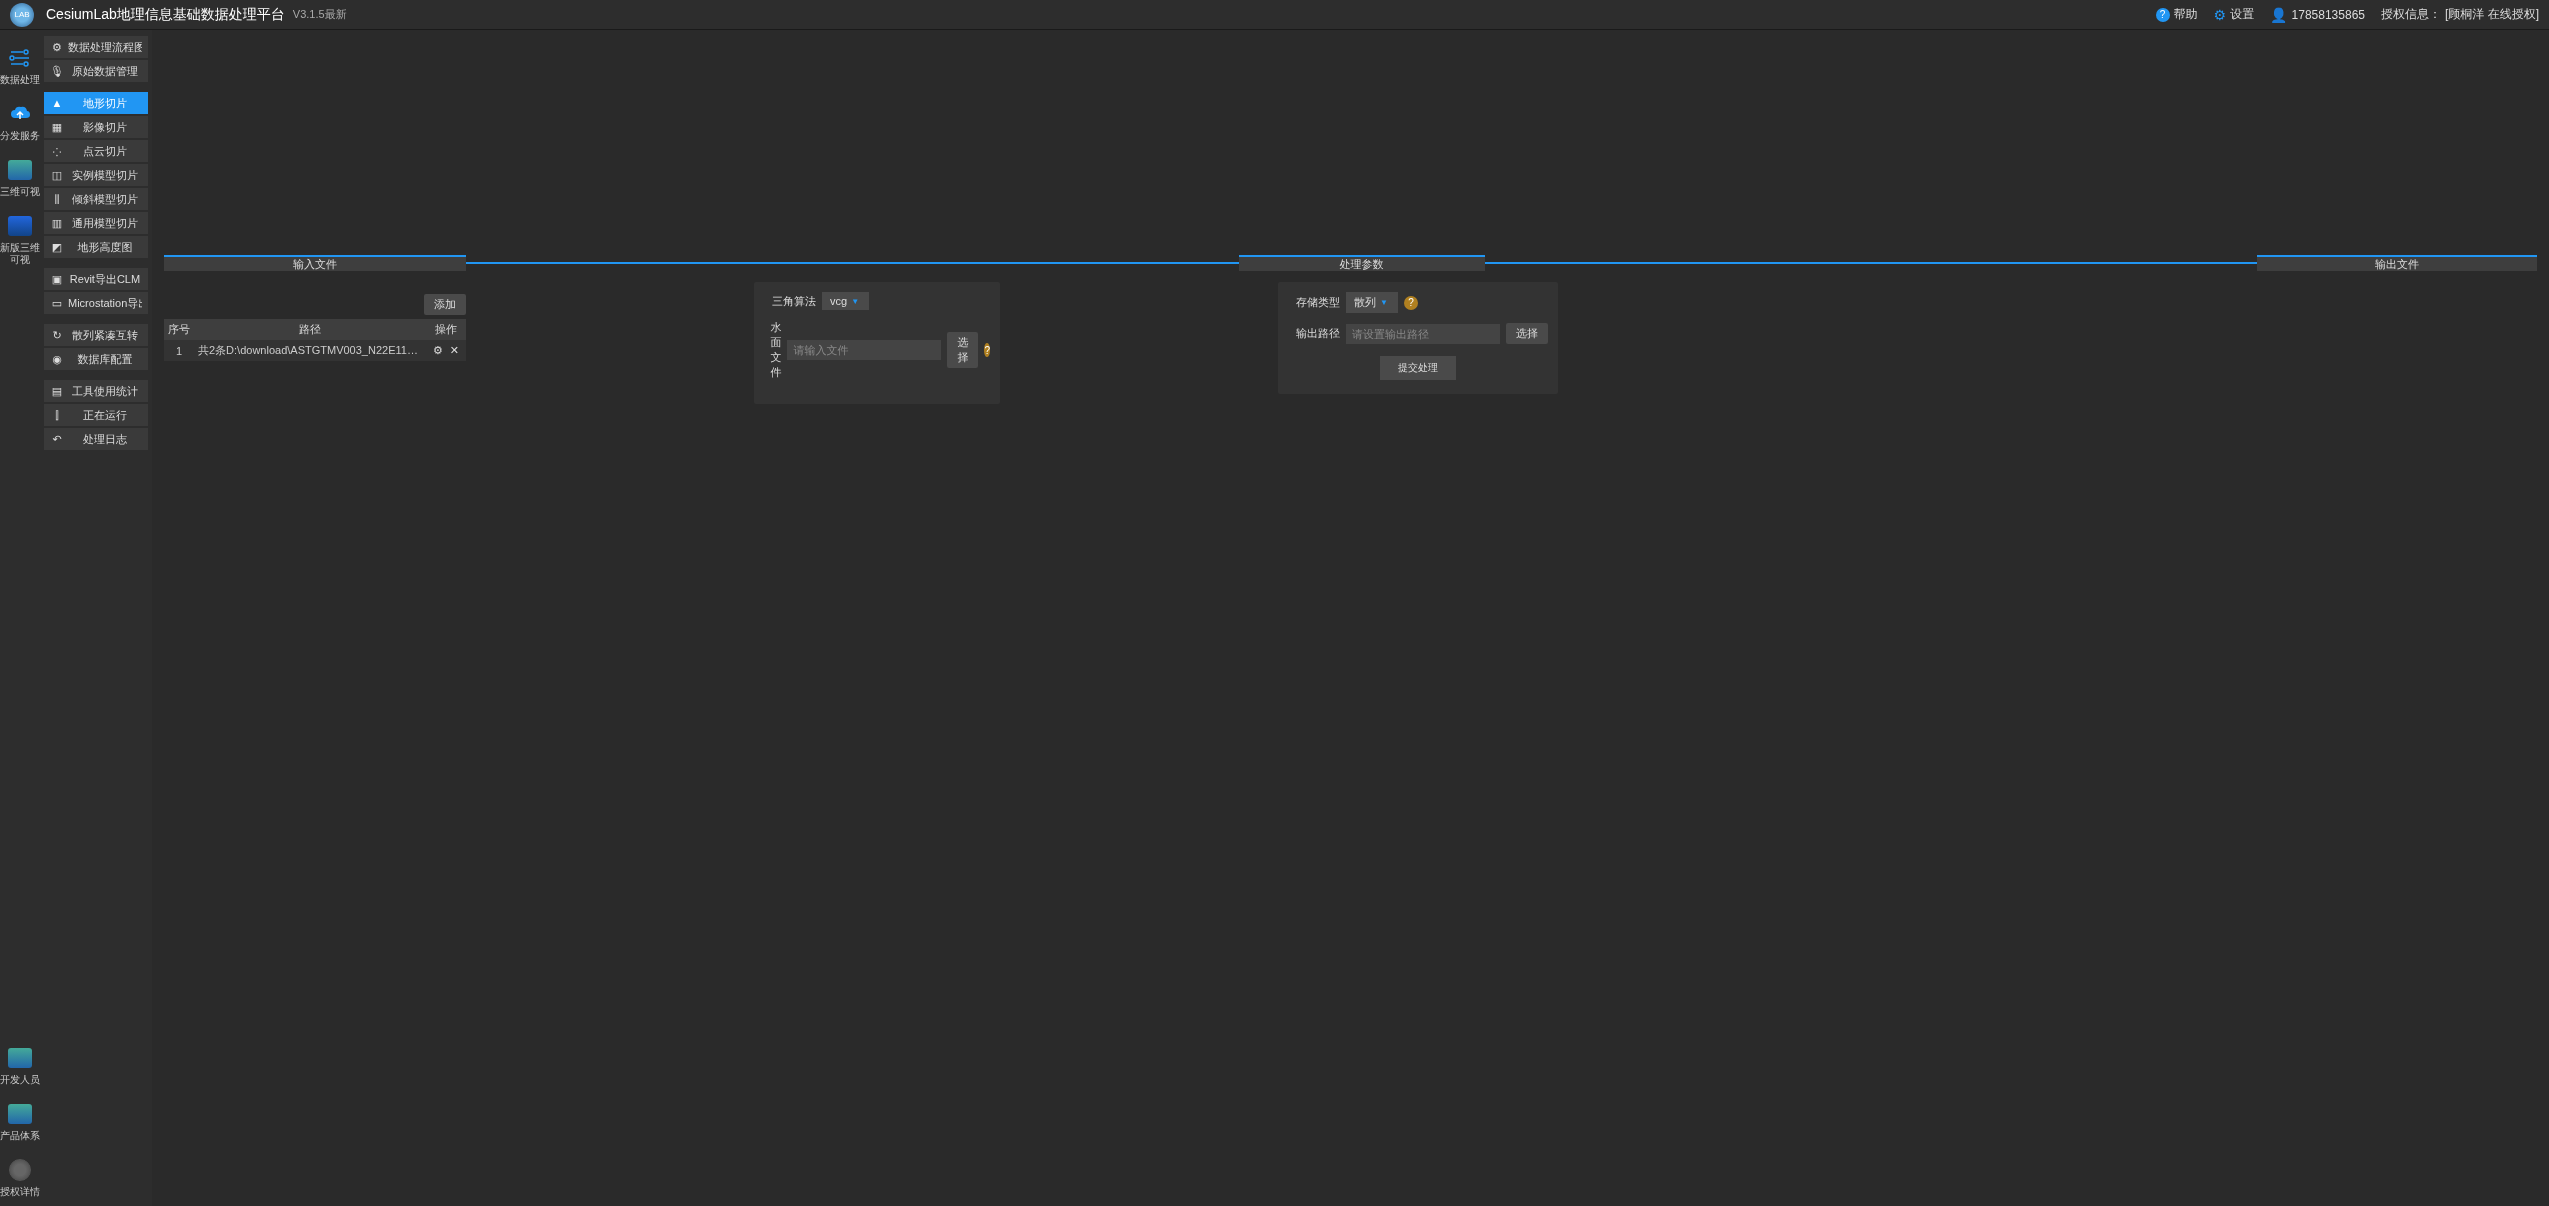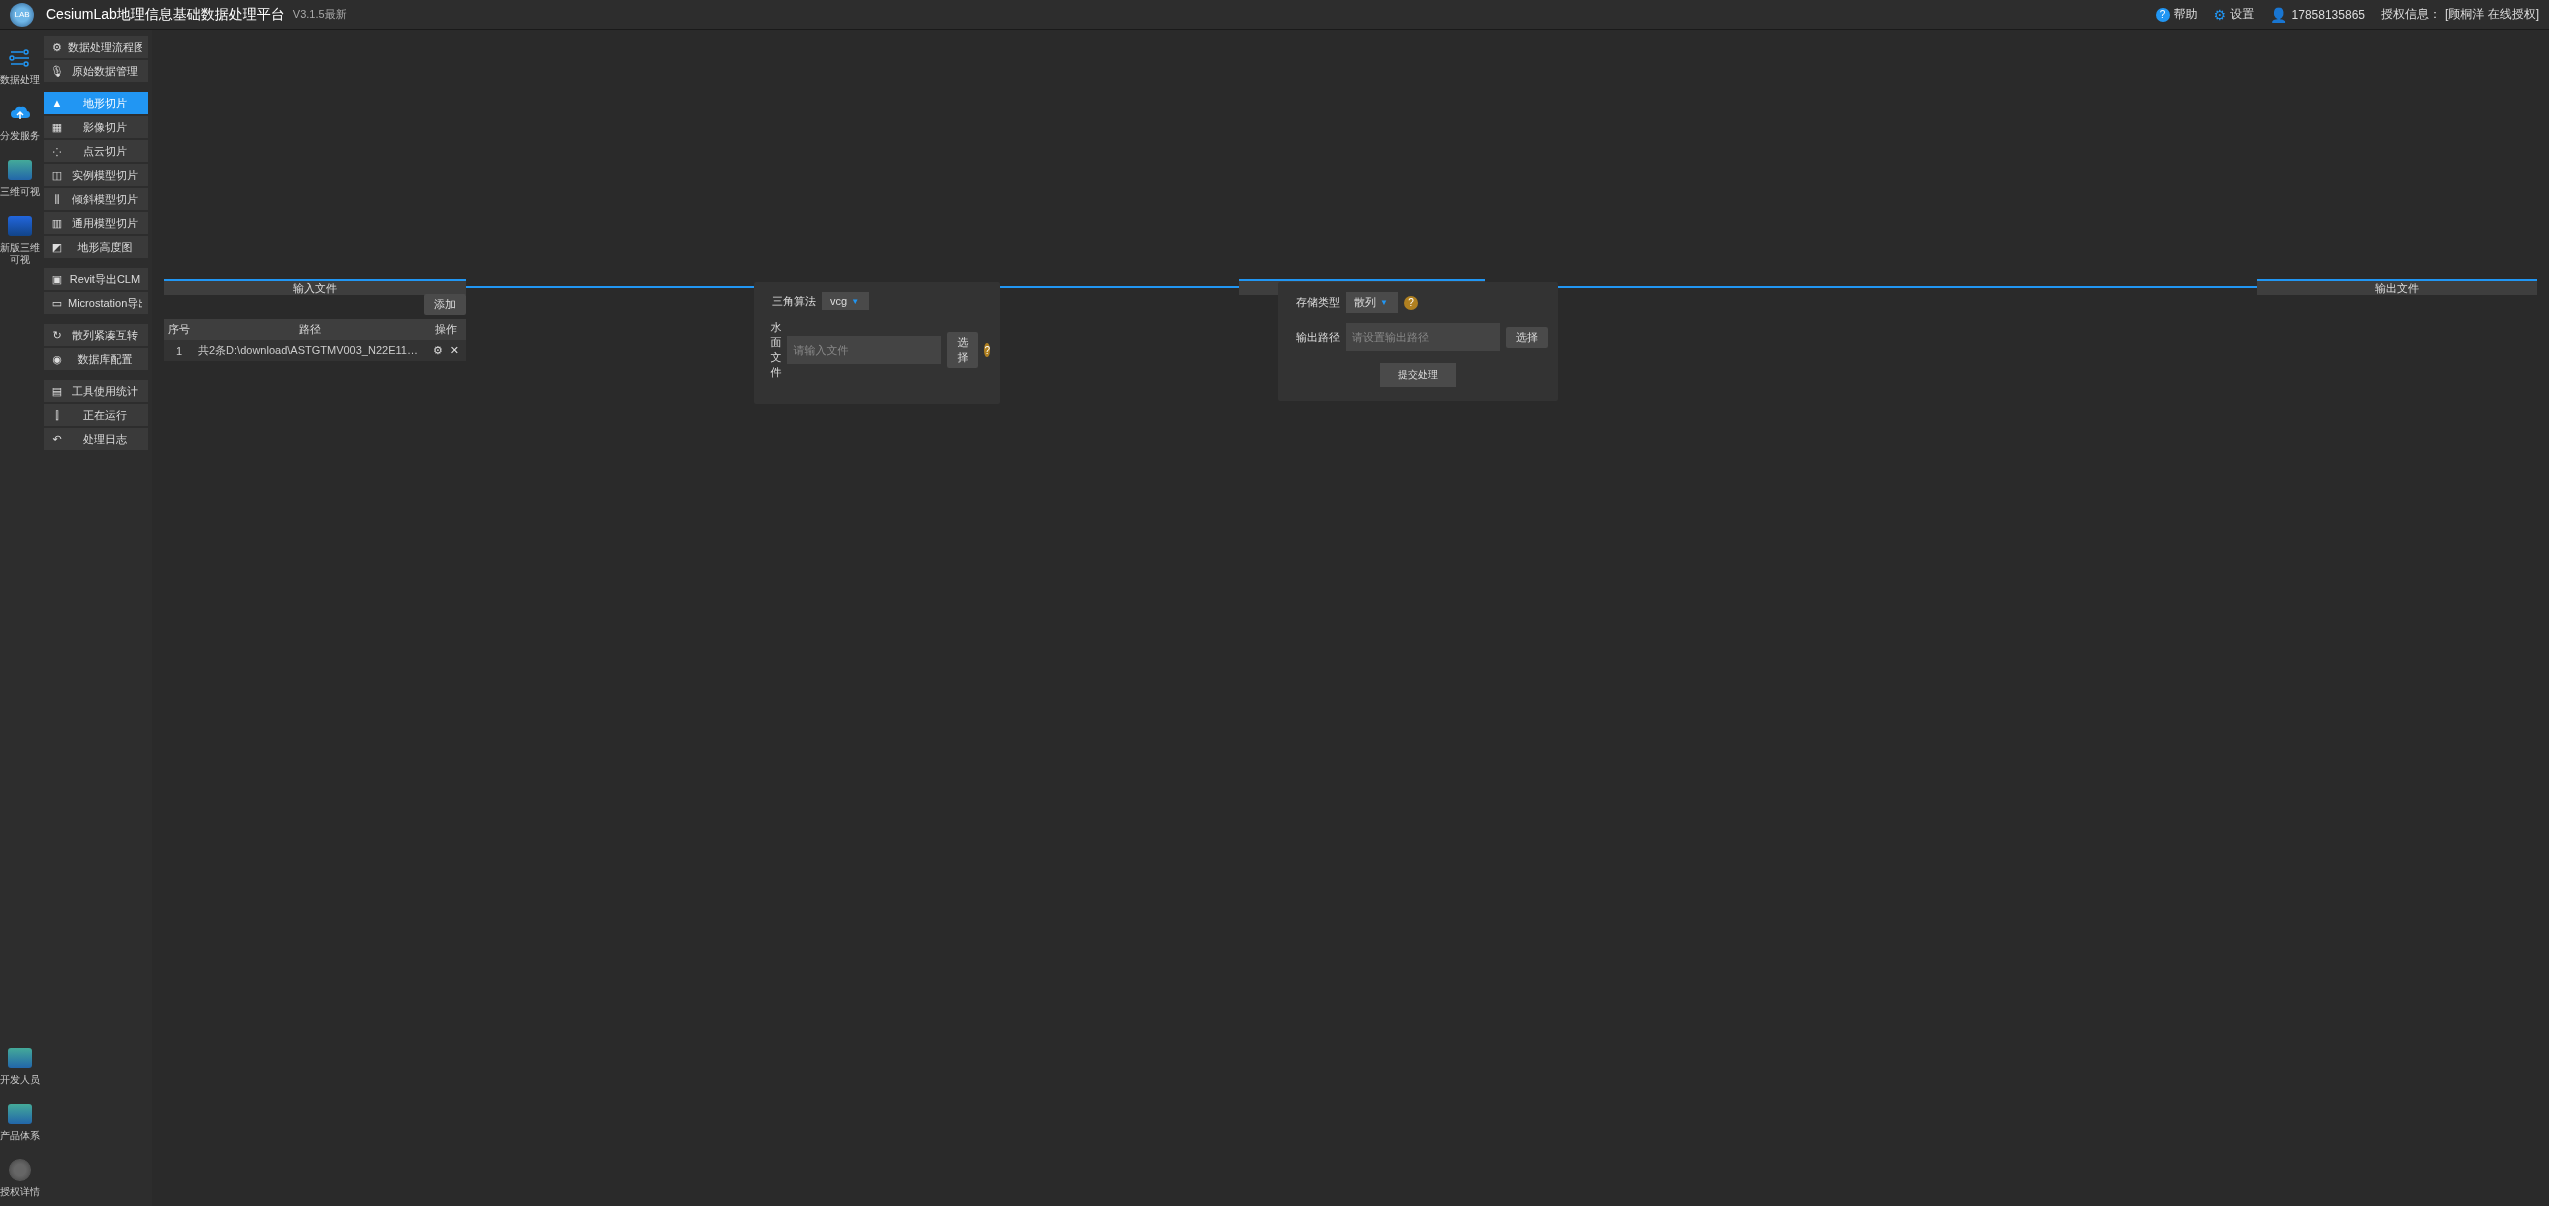--- a/index.html
+++ b/index.html
@@ -33,41 +33,41 @@
 
 .sidebar { width: 112px; background: #2d2d2d; padding: 6px 4px; overflow-y:auto;}
 .menu-item { display:flex; align-items:center; height:22px; background:#3a3a3a; margin-bottom:2px; padding:0 6px; cursor:pointer; color:#ddd; font-size:11px;}
 .menu-item.active { background:#2196f3; color:#fff; }
 .menu-item.group-gap { margin-top:10px; }
 .menu-icon { width:14px; margin-right:4px; display:flex;align-items:center;justify-content:center; font-size:11px;}
 .menu-text { flex:1; text-align:center; white-space:nowrap; overflow:hidden;}
 
 
 .main { flex:1; background:#2a2a2a; position:relative; overflow:hidden;}
-.workflow { position:absolute; left:12px; right:12px; top:248px; height:18px; display:flex; align-items:center;}
+.workflow { position:absolute; left:12px; right:12px; top:224px; height:18px; display:flex; align-items:center;}
 .wf-seg { flex:1; background:#3e3e3e; height:16px; display:flex;align-items:center;justify-content:center; font-size:11px; color:#ddd; border-top:2px solid #2196f3;}
 .wf-line { flex:1; height:2px; background:#2196f3; }
 
 .panel { position:absolute; background:transparent; }
 .panel-input { left:12px; top:264px; width:302px; }
 .panel-params { left:602px; top:252px; width:246px; background:#333; padding:10px 10px 14px 10px; border-radius:2px;}
 .panel-output { left:1126px; top:252px; width:280px; background:#333; padding:10px 10px 14px 10px; border-radius:2px;}
 
 .btn { background:#4a4a4a; color:#ddd; border:none; padding:3px 10px; font-size:11px; cursor:pointer; border-radius:2px;}
 .btn-row-right { display:flex; justify-content:flex-end; margin-bottom:4px;}
 
 .tbl { width:100%; border-collapse:collapse; font-size:11px;}
 .tbl th { background:#3e3e3e; color:#ddd; font-weight:normal; padding:3px 4px; border:0;}
 .tbl td { background:#333; color:#ccc; padding:3px 4px; border:0;}
 .tbl td.path { white-space:nowrap; overflow:hidden; text-overflow:ellipsis; max-width:200px;}
 .op-icon { cursor:pointer; margin:0 2px; color:#ddd;}
 
 .form-row { display:flex; align-items:center; margin-bottom:10px; font-size:11px;}
 .form-label { width:52px; color:#ddd; text-align:right; margin-right:6px;}
-.form-input { flex:1; background:#444; border:none; color:#ccc; padding:3px 6px; font-size:11px; height:28px;}
+.form-input { flex:1; background:#444; border:none; color:#ccc; padding:3px 6px; font-size:11px; height:20px;}
 .form-input::placeholder { color:#888; }
 .dropdown { background:#4a4a4a; color:#ddd; padding:3px 10px 3px 8px; font-size:11px; cursor:pointer; display:inline-flex;align-items:center;gap:4px;}
 .caret { color:#2196f3; font-size:8px;}
 .help-q { width:14px;height:14px;border-radius:50%;background:#b08020;color:#fff;display:flex;align-items:center;justify-content:center;font-size:10px;margin-left:6px;cursor:pointer;}
 
 .submit-row { display:flex; justify-content:center; margin-top:12px;}
 .submit-btn { background:#4a4a4a; color:#ddd; border:none; padding:5px 18px; font-size:10px; cursor:pointer;}
 
 svg { display:block; }
 </style>

